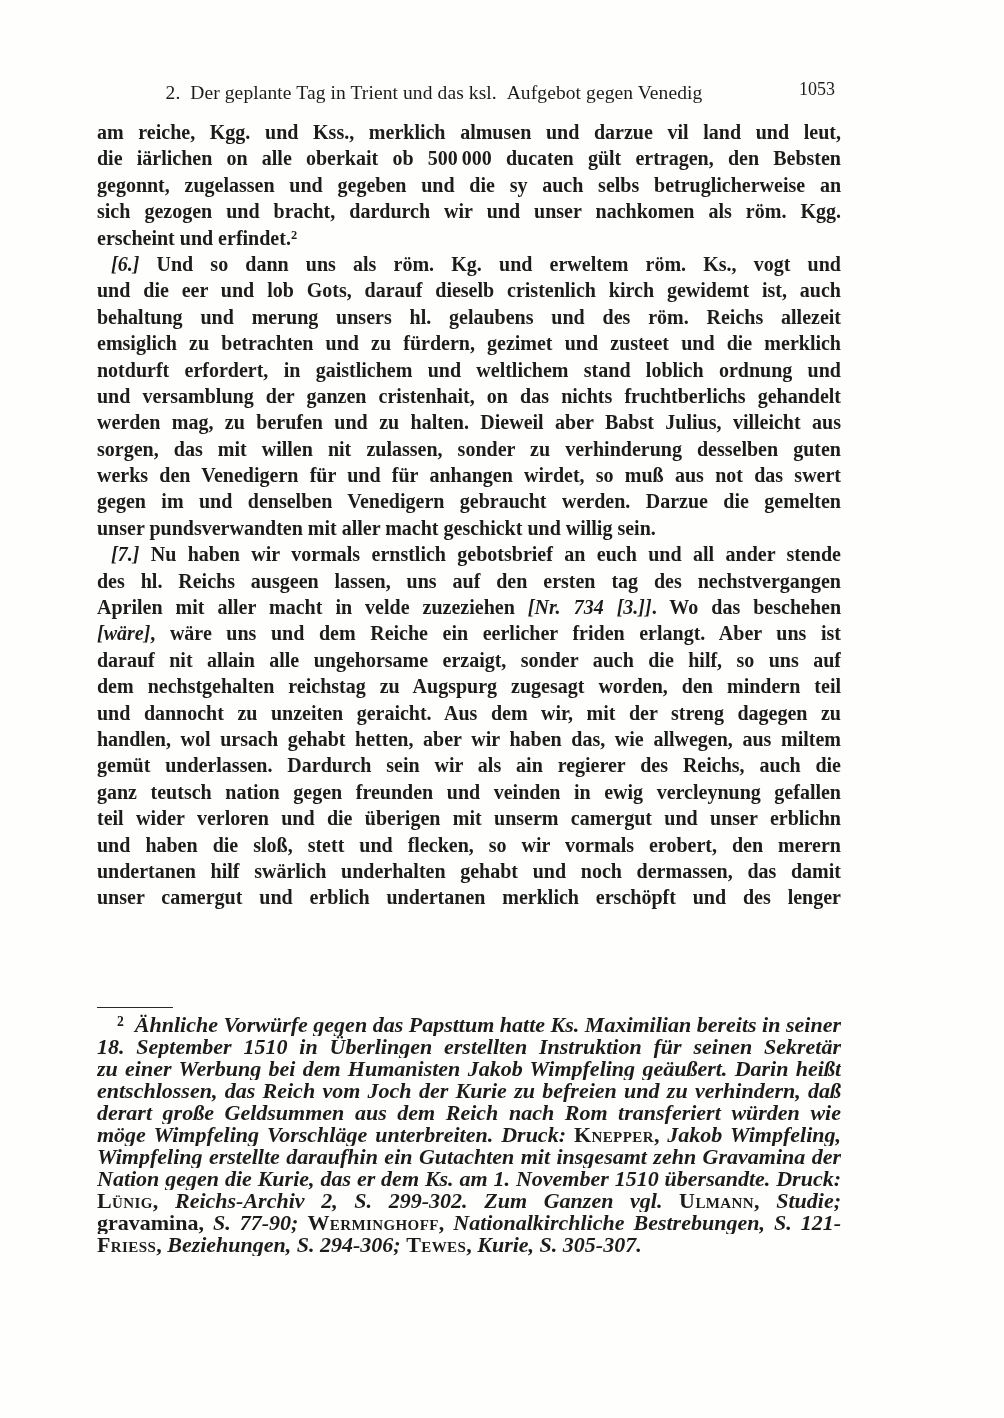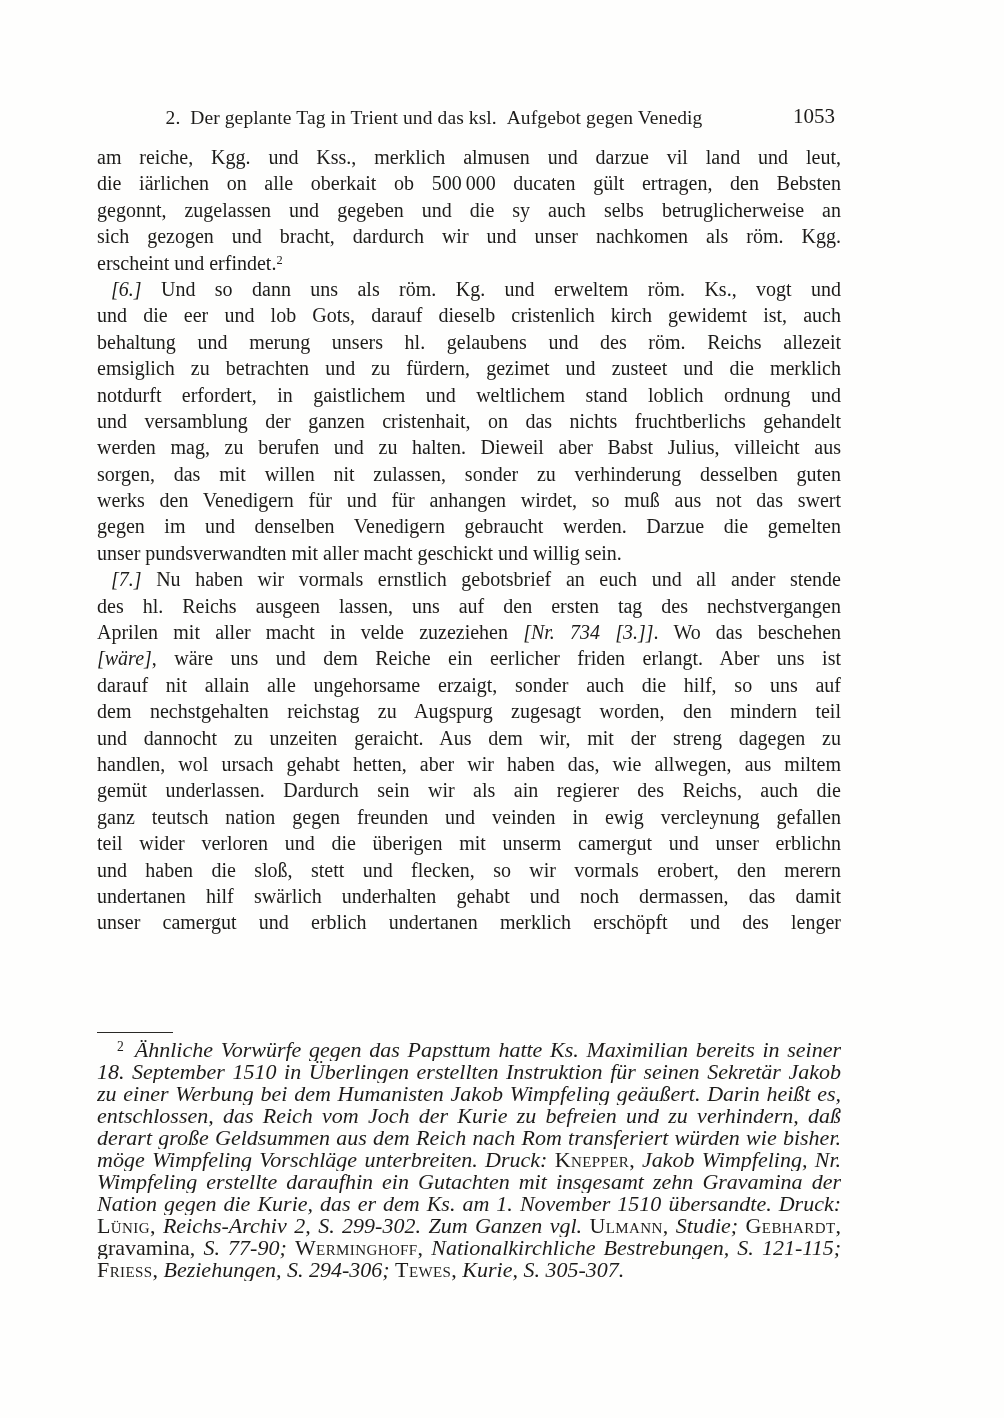--- a/index.html
+++ b/index.html
@@ -5,50 +5,51 @@
   html,body{margin:0;padding:0;}
   body{
     width:1004px;height:1418px;
     background:#fefefdf;
     background-color:#fefefd;
     position:relative;
     font-family:"Liberation Serif","DejaVu Serif",serif;
     color:#1d1c1a;
     overflow:hidden;
   }
-  .page{position:absolute;inset:0;margin-top:25px;}
+  .page{position:absolute;inset:0;}
   .running-head{
     position:absolute;top:82px;left:97px;width:744px;height:26px;
     font-size:19.5px;
   }
   .head-title{
     display:block;text-align:center;
     padding-right:70px; 
     letter-spacing:0.1px;
   }
   .page-num{
-    position:absolute;right:6px;top:-3px;font-size:21px;
+    position:absolute;right:6px;top:-3px;font-size:18px;
   }
   .body-text{
     position:absolute;top:119px;left:97px;width:744px;
     font-size:20px;line-height:26.4px;
   }
   .footnote-rule{
     position:absolute;left:97px;top:1007px;width:76px;height:0;
     border-top:1.8px solid #2a2926;
   }
   .footnote{
     position:absolute;top:1014px;left:97px;width:744px;
     font-size:22px;line-height:22px;
   }
   .tline{
     text-align:justify;
     text-align-last:justify;
     overflow:hidden;
     white-space:normal;
+    font-weight:bold;
   }
   .body-text .tline{height:26.4px;}
   .footnote .tline{height:22px;}
   .tline.last{text-align-last:left;}
   .body-text .ind{text-indent:14px;}
   .footnote .ind{text-indent:20px;}
   .seg-i{font-style:italic;}
   .seg-r{font-style:normal;}
   .seg-sc{font-style:normal;font-variant:small-caps;letter-spacing:0.4px;}
   .seg-sup{font-size:0.62em;position:relative;top:-0.45em;font-style:normal;}

